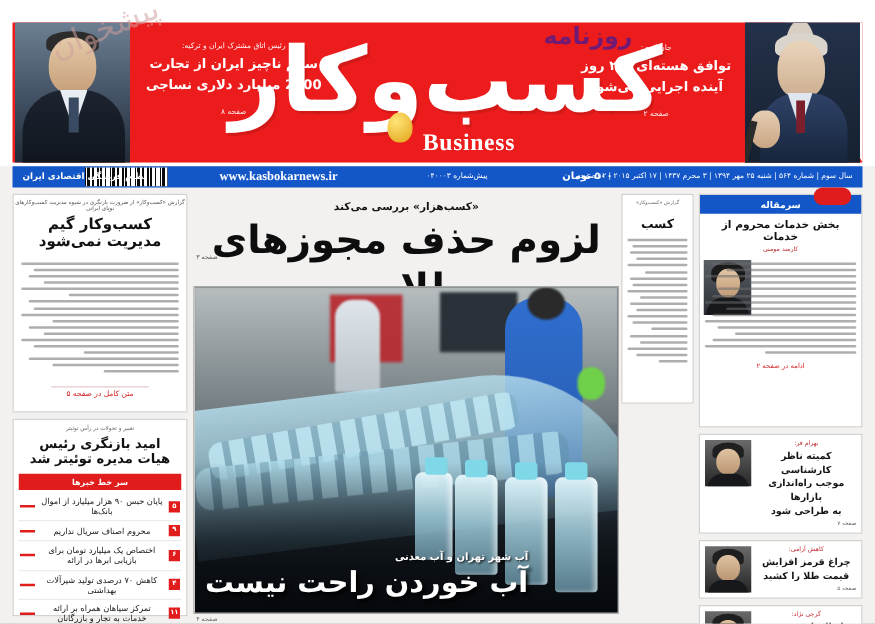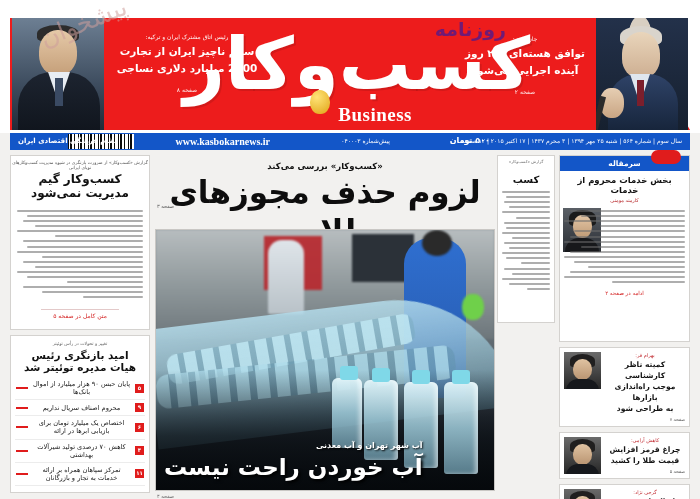--- a/index.html
+++ b/index.html
@@ -278,20 +278,21 @@
           <div class="fl s95"></div>
             <div class="fl s80"></div>
             <div class="fl s48"></div>
         </div>
         <span class="more">متن کامل در صفحه ۵</span>
       </div>
 
       <div class="card" style="margin-top:5px;height:158px;">
         <div class="lc-kicker2">تغییر و تحولات در رأس توئیتر</div>
         <div class="lc-head2">امید بازنگری رئیس هیات مدیره توئیتر شد</div>
+        <div class="redbar">سر خط خبرها</div>
         <ul class="newslist">
           <li>
             <span class="num">۵</span>
             <span class="txt">پایان حبس ۹۰ هزار میلیارد از اموال بانک‌ها</span>
             <span class="dash"></span>
           </li>
           <li>
             <span class="num">۹</span>
             <span class="txt">محروم اصناف سریال نداریم</span>
             <span class="dash"></span>
@@ -339,21 +340,21 @@
             <div class="fl s60"></div>
           <div class="fl s95"></div>
             <div class="fl s80"></div>
             <div class="fl s100"></div>
           <div class="fl s86"></div>
             <div class="fl s48"></div>
         </div>
       </div>
 
       <div style="position:absolute;left:0;top:0;width:340px;">
-        <div class="mid-kicker">«کسب‌وکار» بررسی می‌کند</div>
+        <div class="mid-kicker">«کسب‌هزار» بررسی می‌کند</div>
         <div class="mid-head">لزوم حذف مجوزهای طلایی</div>
         <div class="mid-pagenum">صفحه ۳</div>
       </div>
 
       <div class="photo">
         <div class="ph-bgtop"></div>
         <div class="ph-blur"></div>
         <div class="ph-redbox"></div>
         <div class="ph-darkbox"></div>
         <div class="ph-worker2"></div>

